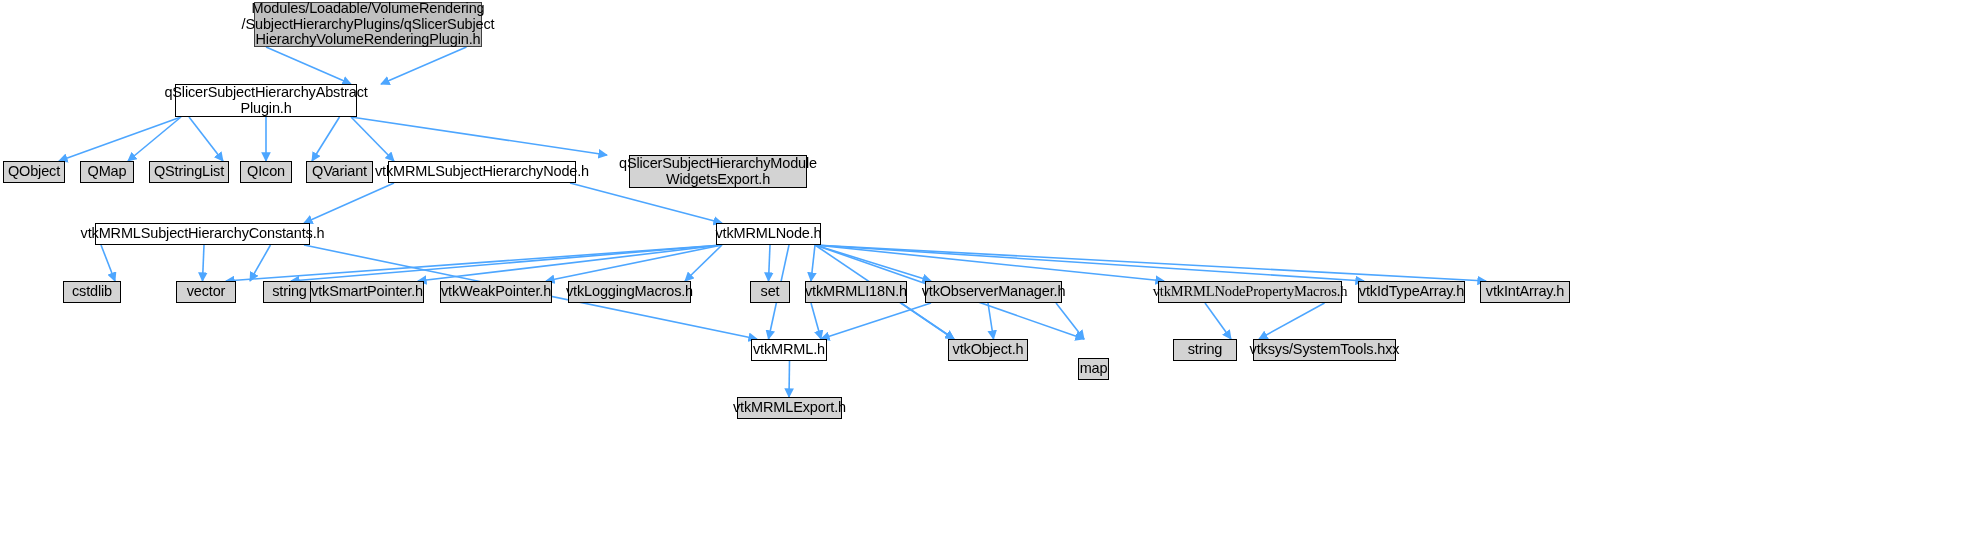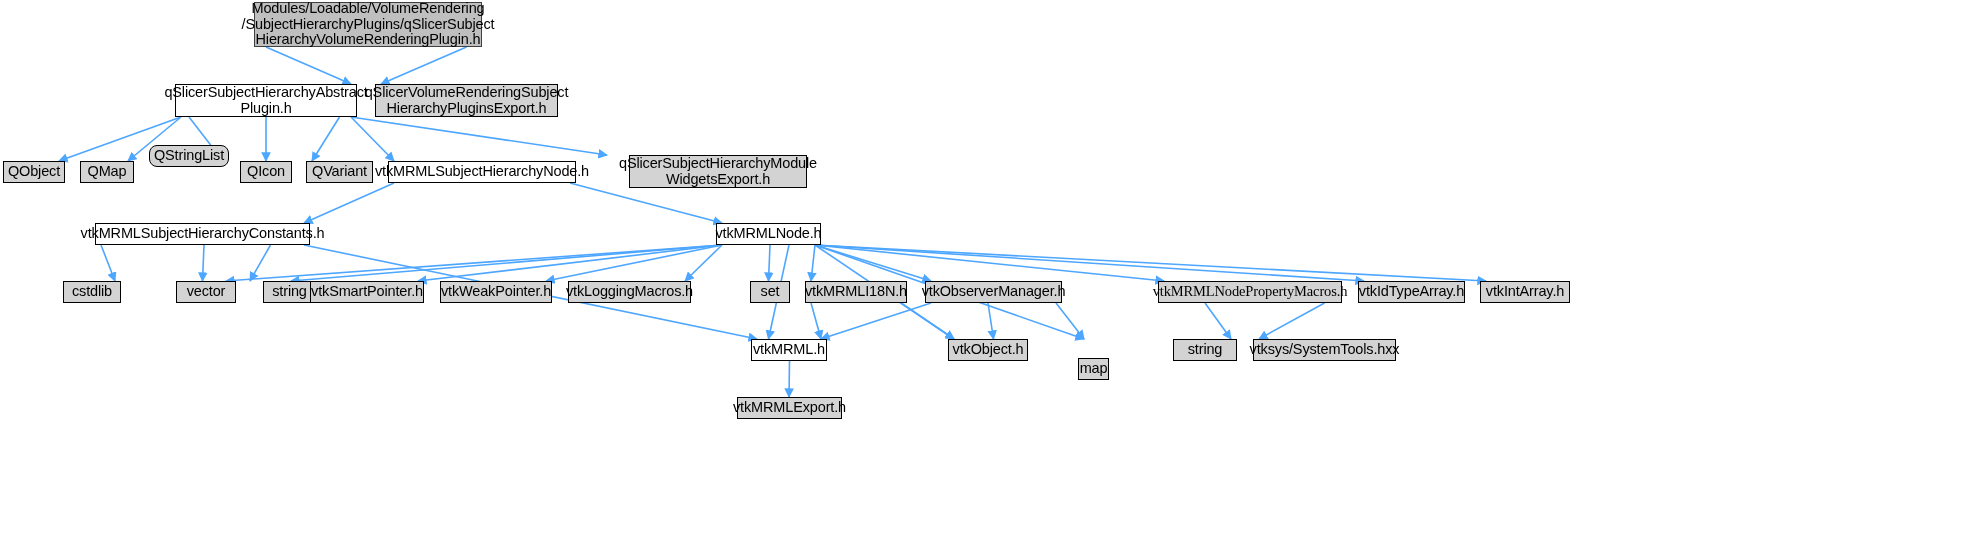--- a/index.html
+++ b/index.html
@@ -97,25 +97,23 @@
       <path d="M 1056 303 Q 1070 321 1084 339" fill="none" stroke="#4da6ff" stroke-width="1.6" marker-end="url(#arrow)"></path>
       <path d="M 1205 303 Q 1218 321 1231 339" fill="none" stroke="#4da6ff" stroke-width="1.6" marker-end="url(#arrow)"></path>
       <path d="M 1324.5 303 Q 1291.75 321 1259 339" fill="none" stroke="#4da6ff" stroke-width="1.6" marker-end="url(#arrow)"></path>
       <path d="M 789.5 361 Q 789.25 379 789 397" fill="none" stroke="#4da6ff" stroke-width="1.6" marker-end="url(#arrow)"></path>
     </svg>
 <div class="node root" style="left: 254px; top: 2px; width: 228px; height: 45px;">Modules/Loadable/VolumeRendering
 /SubjectHierarchyPlugins/qSlicerSubject
 HierarchyVolumeRenderingPlugin.h</div>
     <div class="node white" style="left: 175px; top: 84px; width: 182px; height: 33px;">qSlicerSubjectHierarchyAbstract
 Plugin.h</div>
-    <div class="node gray" style="left: 375px; top: 84px; width: 183px; height: 33px;">qSlicerVolumeRenderingSubject
-HierarchyPluginsExport.h</div>
     <div class="node gray" style="left: 3px; top: 161px; width: 62px; height: 22px;">QObject</div>
     <div class="node gray" style="left: 80px; top: 161px; width: 54px; height: 22px;">QMap</div>
-    <div class="node gray" style="left: 149px; top: 145px; width: 80px; height: 22px; border-radius: 8px;">QStringList</div>
+    <div class="node gray" style="left: 149px; top: 161px; width: 80px; height: 22px;">QStringList</div>
     <div class="node gray" style="left: 240px; top: 161px; width: 52px; height: 22px;">QIcon</div>
     <div class="node gray" style="left: 306px; top: 161px; width: 67px; height: 22px;">QVariant</div>
     <div class="node white" style="left: 388px; top: 161px; width: 188px; height: 22px;">vtkMRMLSubjectHierarchyNode.h</div>
     <div class="node gray" style="left: 629px; top: 155px; width: 178px; height: 33px;">qSlicerSubjectHierarchyModule
 WidgetsExport.h</div>
     <div class="node white" style="left: 95px; top: 223px; width: 215px; height: 22px;">vtkMRMLSubjectHierarchyConstants.h</div>
     <div class="node white" style="left: 716px; top: 223px; width: 105px; height: 22px;">vtkMRMLNode.h</div>
     <div class="node gray" style="left: 63px; top: 281px; width: 58px; height: 22px;">cstdlib</div>
     <div class="node gray" style="left: 176px; top: 281px; width: 60px; height: 22px;">vector</div>
     <div class="node gray" style="left: 244px; top: 281px; width: 53px; height: 22px; margin-left: 19px;">string</div>

